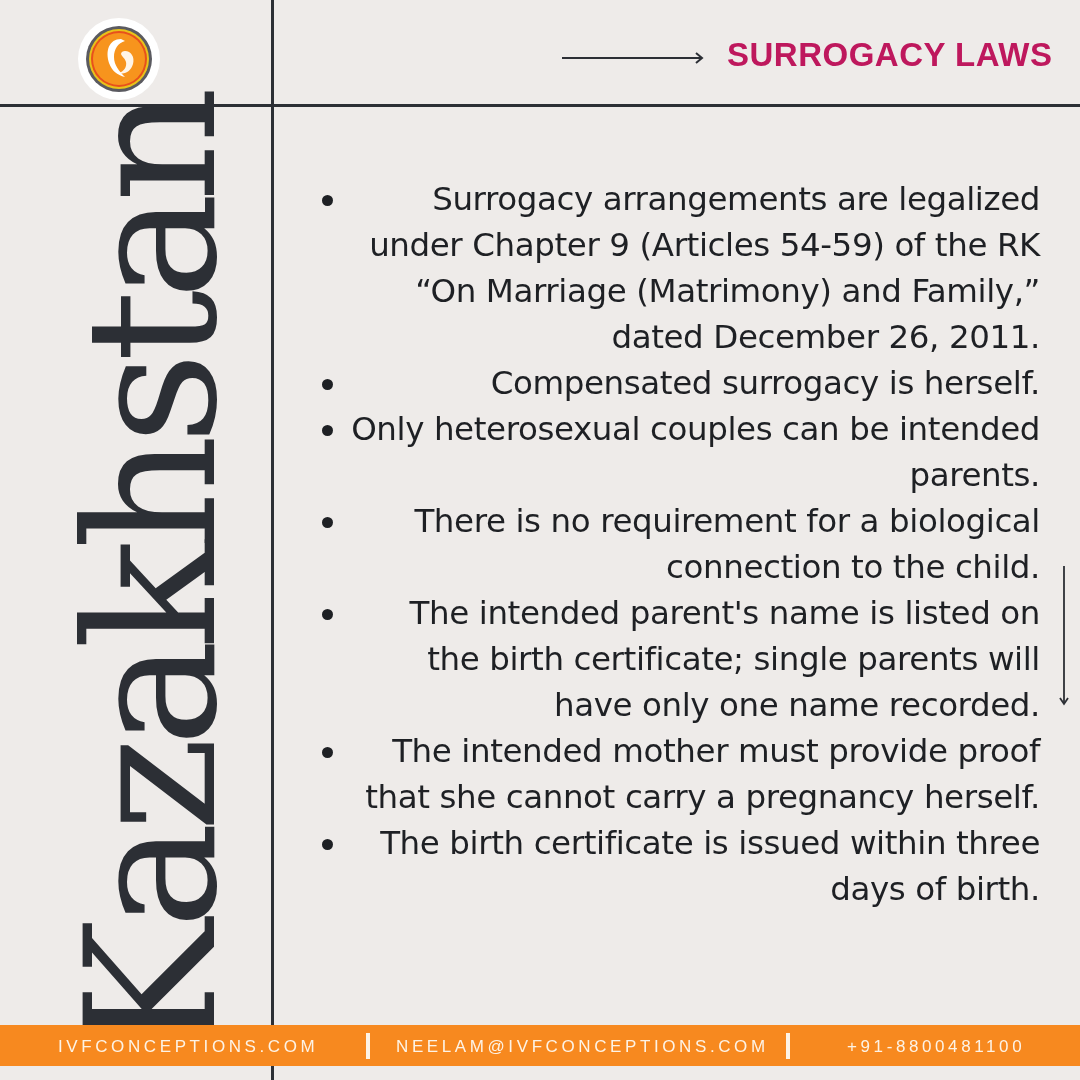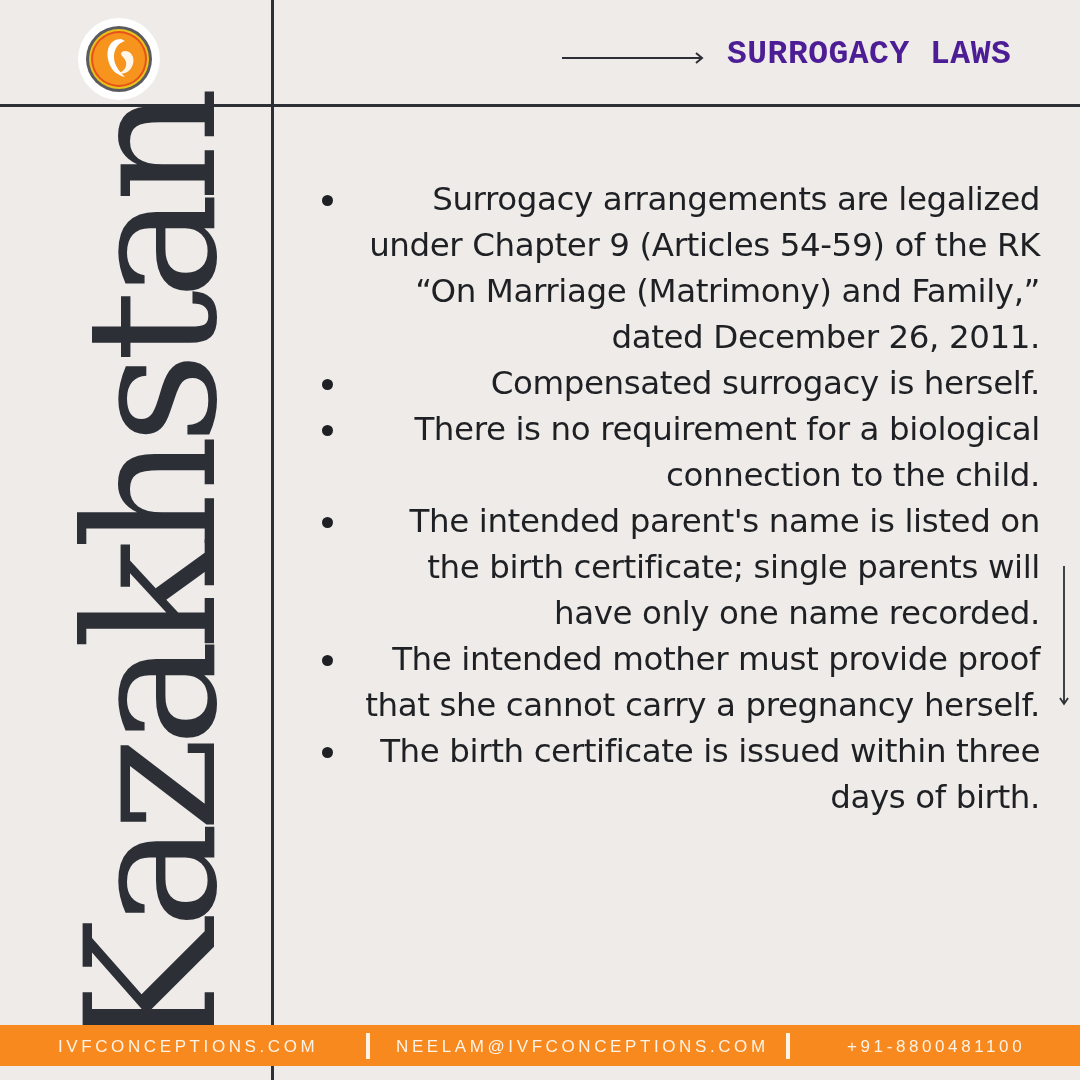--- a/index.html
+++ b/index.html
@@ -12,22 +12,22 @@
   .hline { position:absolute; left:0; top:104px; width:1080px; height:3px; background:#2c2f35; }
   .vline { position:absolute; left:271px; top:0; width:3px; height:1080px; background:#2c2f35; }
   .logo {
     position:absolute; left:78px; top:18px; width:82px; height:82px; border-radius:50%;
     background:#fff; display:flex; align-items:center; justify-content:center;
   }
   .logo svg { display:block; }
   .header-arrow { position:absolute; left:562px; top:50px; width:144px; height:16px; }
   .title {
     position:absolute; left:727px; top:36px;
-    font-family:Liberation Mono, monospace; font-weight:bold;
-    font-size:33px; letter-spacing:0.5px; color:#4c1d95; white-space:nowrap;
+    font-family:Liberation Sans, sans-serif; font-weight:bold;
+    font-size:33px; letter-spacing:0.5px; color:#be185d; white-space:nowrap;
   }
   .country-wrap {
     position:absolute; left:62px; top:140px; width:180px; height:870px;
   }
   .country {
     position:absolute; left:50%; top:50%;
     transform:translate(-50%,-50%) rotate(-90deg);
     font-family:"DejaVu Serif", serif; font-size:180px; line-height:1;
     letter-spacing:-10px; color:#2c2f35; white-space:nowrap;
     transform-origin:center center;
@@ -77,20 +77,21 @@
 
 <div class="title">SURROGACY LAWS</div>
 
 <div class="country-wrap">
   <div class="country">Kazakhstan</div>
 </div>
 
 <ul class="bullets">
   <li><span class="dot"></span><span>Surrogacy arrangements are legalized under Chapter 9 (Articles 54-59) of the RK “On Marriage (Matrimony) and Family,” dated December 26, 2011.</span></li>
   <li><span class="dot"></span><span>Compensated surrogacy is herself.</span></li>
+  <li><span class="dot"></span><span>Only heterosexual couples can be intended parents.</span></li>
   <li><span class="dot"></span><span>There is no requirement for a biological connection to the child.</span></li>
   <li><span class="dot"></span><span>The intended parent's name is listed on the birth certificate; single parents will have only one name recorded.</span></li>
   <li><span class="dot"></span><span>The intended mother must provide proof that she cannot carry a pregnancy herself.</span></li>
   <li><span class="dot"></span><span>The birth certificate is issued within three days of birth.</span></li>
 </ul>
 
 <svg class="down-arrow" viewBox="0 0 16 142">
   <line x1="8" y1="0" x2="8" y2="138" stroke="#2c2f35" stroke-width="1.8"></line>
   <polyline points="4,132 8,138 12,132" fill="none" stroke="#2c2f35" stroke-width="1.8"></polyline>
 </svg>

